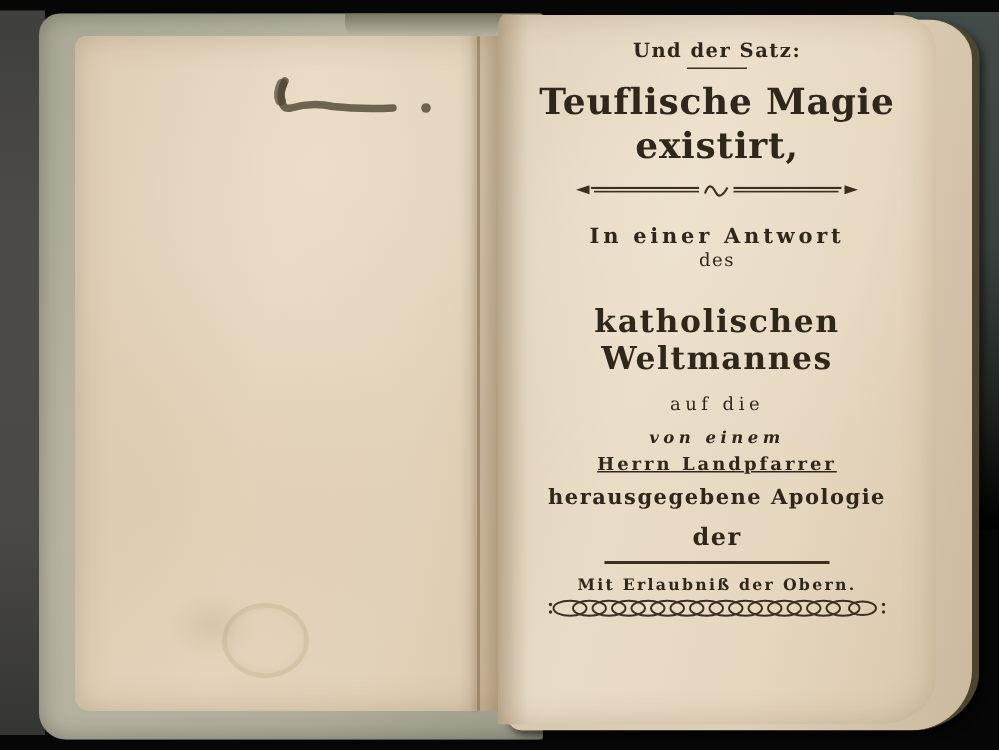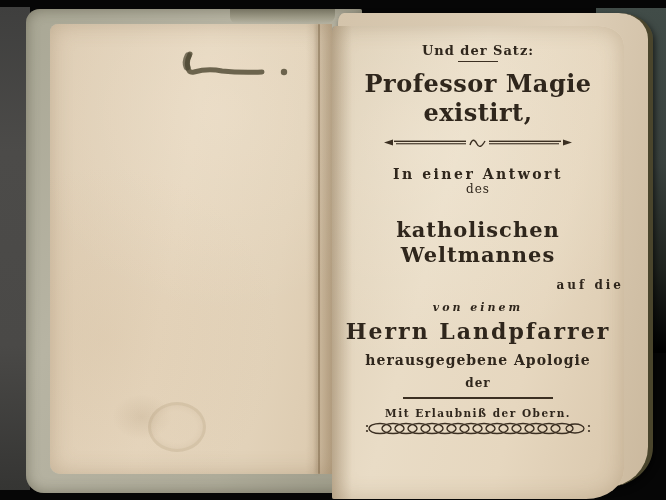--- a/index.html
+++ b/index.html
@@ -56,21 +56,21 @@
     background:linear-gradient(to right,rgba(0,0,0,0),rgba(122,96,62,.34));
   }
   
   .crease{
     position:absolute;right:12px;top:0;width:2px;height:100%;
     background:rgba(105,82,52,.45);
     box-shadow:-2px 0 3px rgba(105,82,52,.25);
     border-radius:2px;
   }
   .right-page{
-    left:332px;top:26px;width:292px;height:473px;
+    left:332px;top:10px;width:292px;height:473px;
     border-radius:4px 26px 38px 2px / 8px 20px 30px 2px;
     background:
       radial-gradient(circle at 45% 30%, rgba(255,250,240,.3), rgba(0,0,0,0) 60%),
       radial-gradient(circle at 88% 12%, rgba(168,124,72,.22), rgba(0,0,0,0) 9%),
       radial-gradient(circle at 93% 28%, rgba(168,124,72,.28), rgba(0,0,0,0) 7%),
       radial-gradient(circle at 90% 83%, rgba(168,124,72,.2), rgba(0,0,0,0) 10%),
       linear-gradient(102deg,#e0d1b8,#ecdfc9 40%,#e8dac2 70%,#dece b2),
       linear-gradient(102deg,#e0d1b8,#ecdfc9 40%,#e8dac2 70%,#decdb2);
   }
   
@@ -84,25 +84,25 @@
     text-align:center;color:#2f261c;padding-top:17px;box-sizing:border-box;
   }
   .t-header{font-size:13px;font-weight:bold;letter-spacing:1px;}
   .t-header-rule{width:40px;height:1px;background:#3b2f22;margin:3px auto 7px;}
   .t-title{font-size:24px;font-weight:bold;letter-spacing:.5px;margin-bottom:9px;}
   .t-subtitle{font-size:14px;font-weight:bold;letter-spacing:4px;margin-bottom:13px;}
   .orn-rule{display:block;margin:0 auto 17px;}
   .t-answer{font-size:14px;font-weight:bold;letter-spacing:2.5px;margin-bottom:0;}
   .t-des{font-size:12px;font-weight:normal;letter-spacing:1px;margin-bottom:21px;}
   .t-weltmannes{font-size:21px;font-weight:bold;letter-spacing:1px;margin-bottom:11px;}
-  .t-aufdie{font-size:12px;font-weight:bold;letter-spacing:3px;margin-bottom:9px;text-align:right;}
+  .t-aufdie{font-size:12px;font-weight:normal;letter-spacing:3px;margin-bottom:9px;}
   .t-voneinem{font-size:11px;font-weight:bold;letter-spacing:3px;margin-bottom:4px;font-style:italic;}
-  .t-landpfarrer{font-size:22px;font-weight:bold;letter-spacing:2px;margin-bottom:8px;}
+  .t-landpfarrer{font-size:12px;font-weight:bold;letter-spacing:2px;margin-bottom:8px;text-decoration:underline;}
   .t-apologie{font-size:14px;font-weight:bold;letter-spacing:1px;margin-bottom:8px;}
-  .t-der{font-size:12px;font-weight:bold;letter-spacing:1px;margin-bottom:7px;}
+  .t-der{font-size:16px;font-weight:bold;letter-spacing:1px;margin-bottom:7px;}
   .t-hexen{font-size:14.5px;font-weight:bold;letter-spacing:.5px;margin-bottom:11px;}
   .t-rule{width:150px;height:1.5px;background:#3b2f22;margin:0 auto 8px;}
   .t-license{font-size:10.5px;font-weight:bold;letter-spacing:1.5px;margin-bottom:2px;}
   .orn-chain{display:block;margin:0 auto 13px;}
   
   .ink-mark{position:absolute;left:130px;top:26px;}
   
   .emboss-ring{
     position:absolute;left:98px;top:378px;width:52px;height:44px;
     border:3px solid rgba(150,125,90,.18);border-radius:50%;
@@ -143,21 +143,21 @@
     <div class="emboss-ring"></div>
     <div class="crease"></div>
   </div>
 
   <div class="page right-page">
     <div class="title-block">
 
       <div class="t-header">Und der Satz:</div>
       <div class="t-header-rule"></div>
 
-      <div class="t-title">Professor Magie existirt,</div>
+      <div class="t-title">Teuflische Magie existirt,</div>
 
       <svg class="orn-rule" width="192" height="13" viewBox="0 0 192 13">
         <path d="M2 6.5 L11 3.5 L11 9.5 Z" fill="#3b2f22"></path>
         <rect x="12" y="4.6" width="72" height="1.4" fill="#3b2f22"></rect>
         <rect x="14" y="7.2" width="70" height="1.1" fill="#3b2f22"></rect>
         <path d="M88 9 q3 -9 7 -1 q3 6 8 -3" fill="none" stroke="#3b2f22" stroke-width="1.4"></path>
         <rect x="107" y="4.6" width="72" height="1.4" fill="#3b2f22"></rect>
         <rect x="107" y="7.2" width="70" height="1.1" fill="#3b2f22"></rect>
         <path d="M190 6.5 L181 3.5 L181 9.5 Z" fill="#3b2f22"></path>
       </svg>

